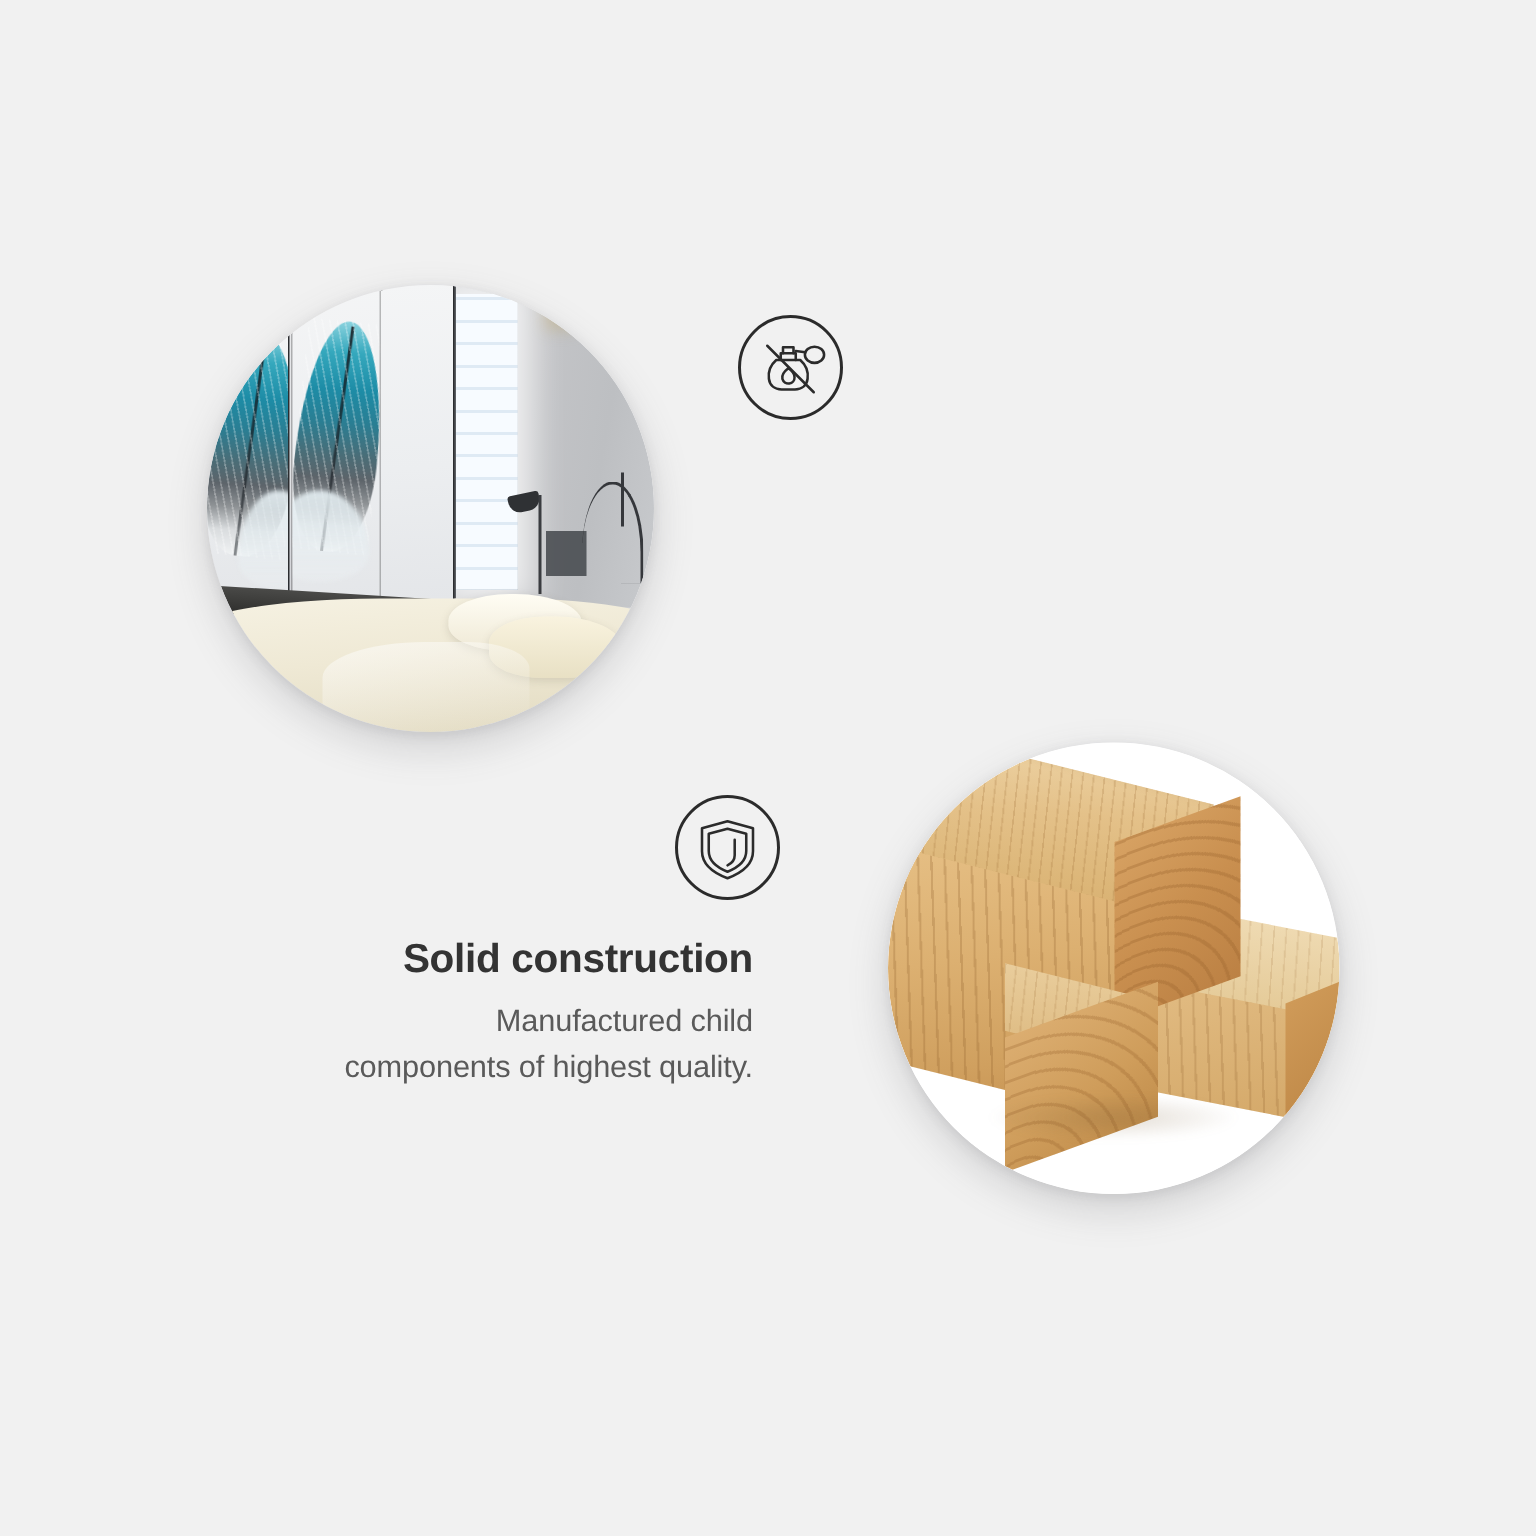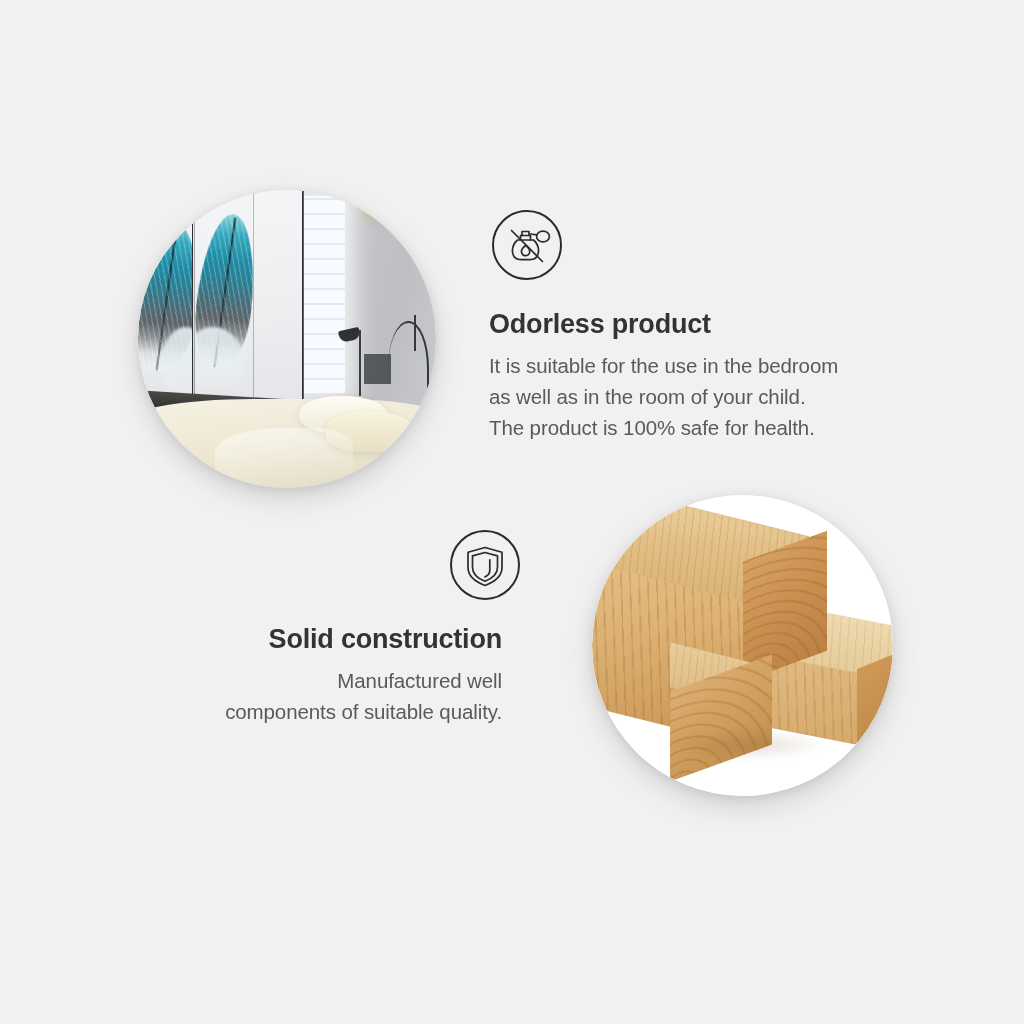--- a/index.html
+++ b/index.html
@@ -458,42 +458,34 @@
 
       <ellipse cx="49" cy="24.5" rx="6.4" ry="5.4"></ellipse>
       <path d="M36.5 22 L42.8 22.8"></path>
 
       <path d="M31.5 33.5 C28.2 36.1 27 38.4 27.6 40.6 C28.2 42.8 30.3 43.9 32.2 43.6 C34.2 43.3 35.8 41.6 35.7 39.4 C35.6 37.1 34 35.1 31.5 33.5 Z"></path>
 
       <path d="M17.5 18.5 L48.5 49.5"></path>
     </svg>
   </div>
 
-  <div class="feature-text" id="text-odorless">
-    <h2 class="feature-title">Odorless product</h2>
-    <p class="feature-body">
-      <span>It is suitable for the use in the bedroom</span>
-      <span>as well as in the room of your child.</span>
-      <span>The product is 100% safe for health.</span>
-    </p>
-  </div>
 
   <div class="icon-badge" id="icon-shield">
     <svg width="66" height="66" viewBox="0 0 66 66" fill="none" stroke="#2b2b2b" stroke-width="1.7" stroke-linecap="round" stroke-linejoin="round">
       <path d="M33 15.5 L50 20.2 L50 35.5 C50 44 42.8 49.8 33 53.5 C23.2 49.8 16 44 16 35.5 L16 20.2 Z"></path>
       <path d="M33 20.5 L45.5 23.9 L45.5 35.4 C45.5 41.8 40.3 46.3 33 49.2 C25.7 46.3 20.5 41.8 20.5 35.4 L20.5 23.9 Z"></path>
       <path d="M37.8 27.8 L37.8 38.2 C37.8 41.6 35.9 43.6 33 44.9"></path>
     </svg>
   </div>
 
   <div class="feature-text" id="text-solid">
     <h2 class="feature-title">Solid construction</h2>
     <p class="feature-body">
-      <span>Manufactured well</span>
-      <span>components of suitable quality.</span>
+      <span>Manufactured child</span>
+      <span>components of highest quality.</span>
     </p>
   </div>
 
   <div class="photo" id="photo-wood">
     <div class="inner">
       <div class="wood-scene">
         <div class="beam" id="beam-back-top"></div>
         <div class="beam" id="beam-back-side"></div>
         <div class="beam" id="beam-back-end"></div>
         <div class="beam" id="beam-main-top"></div>

